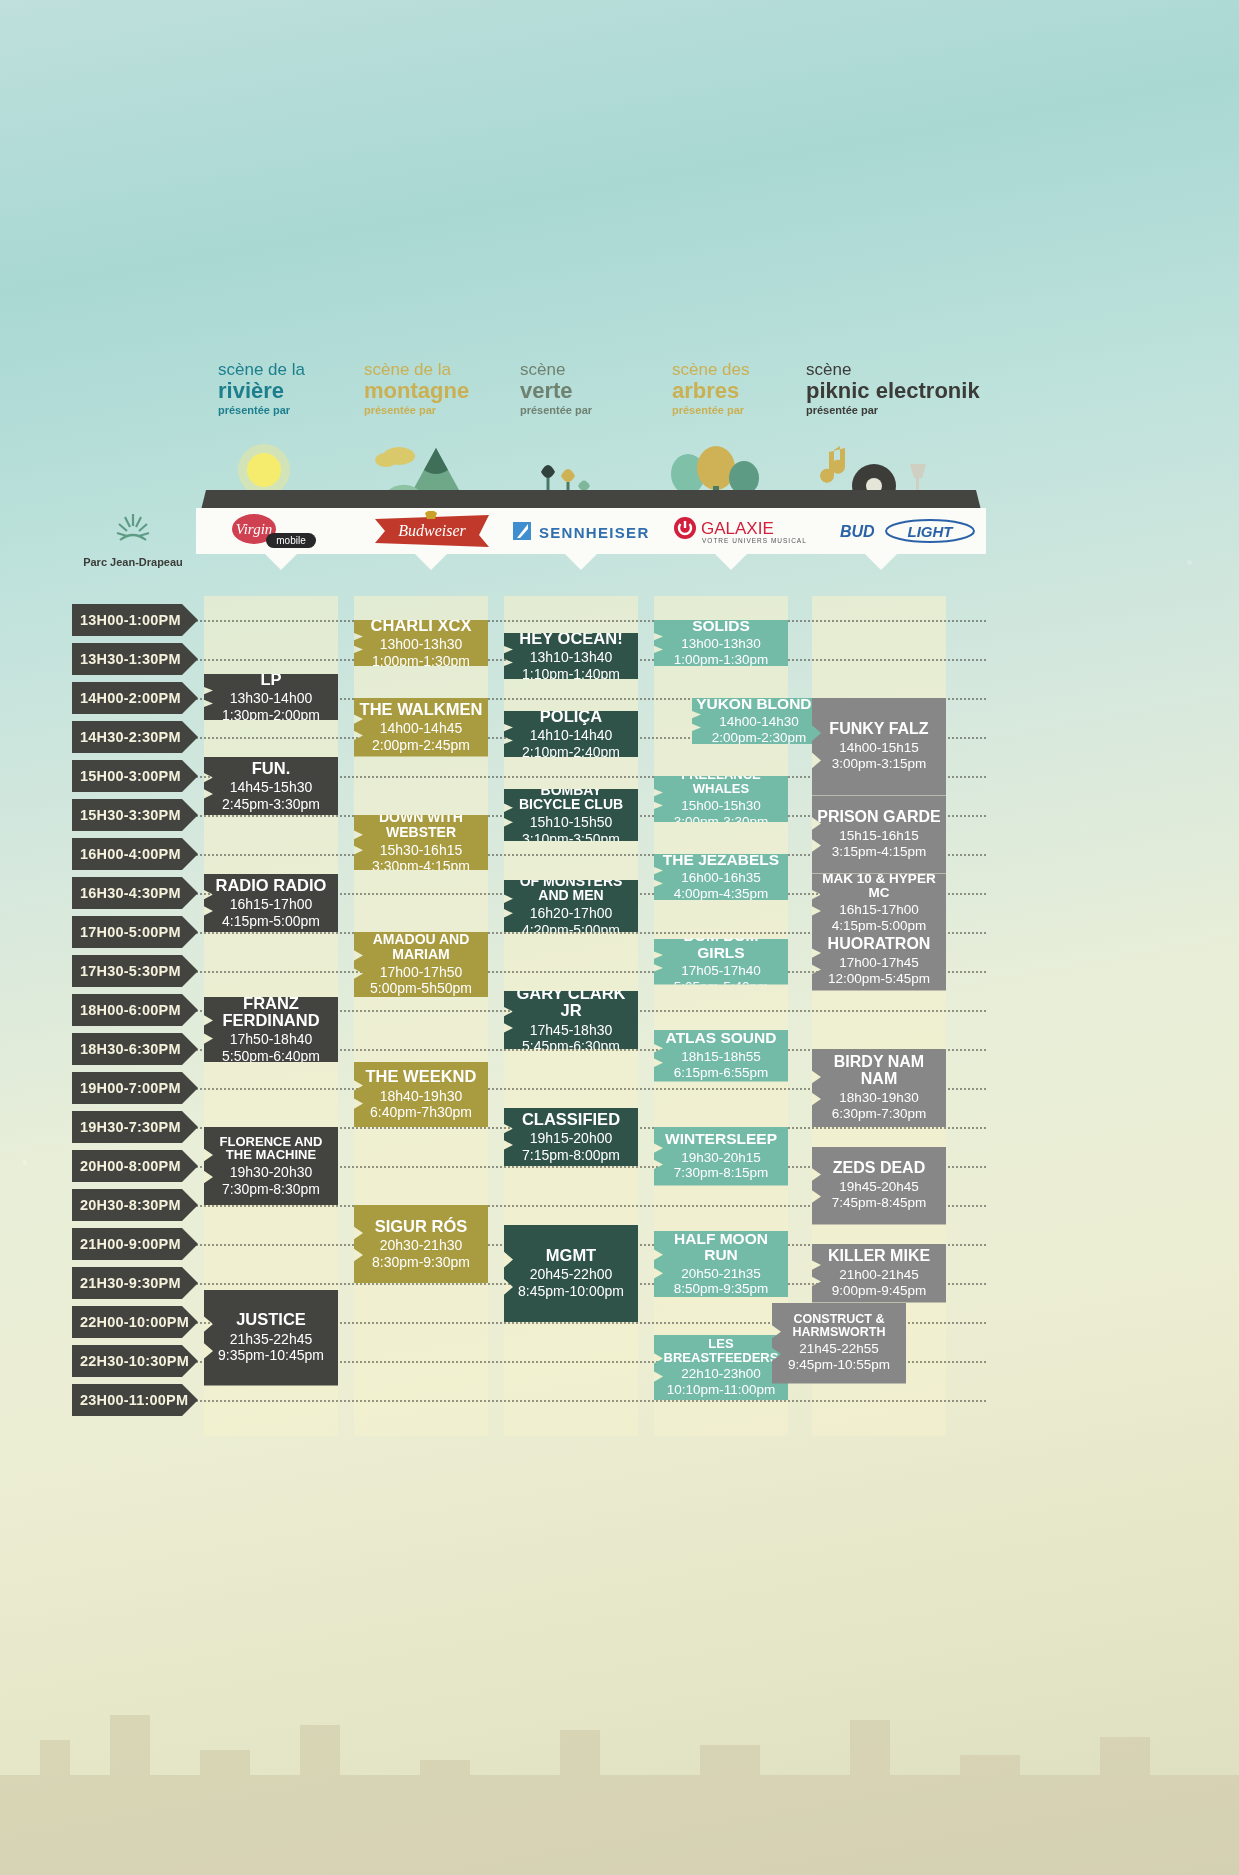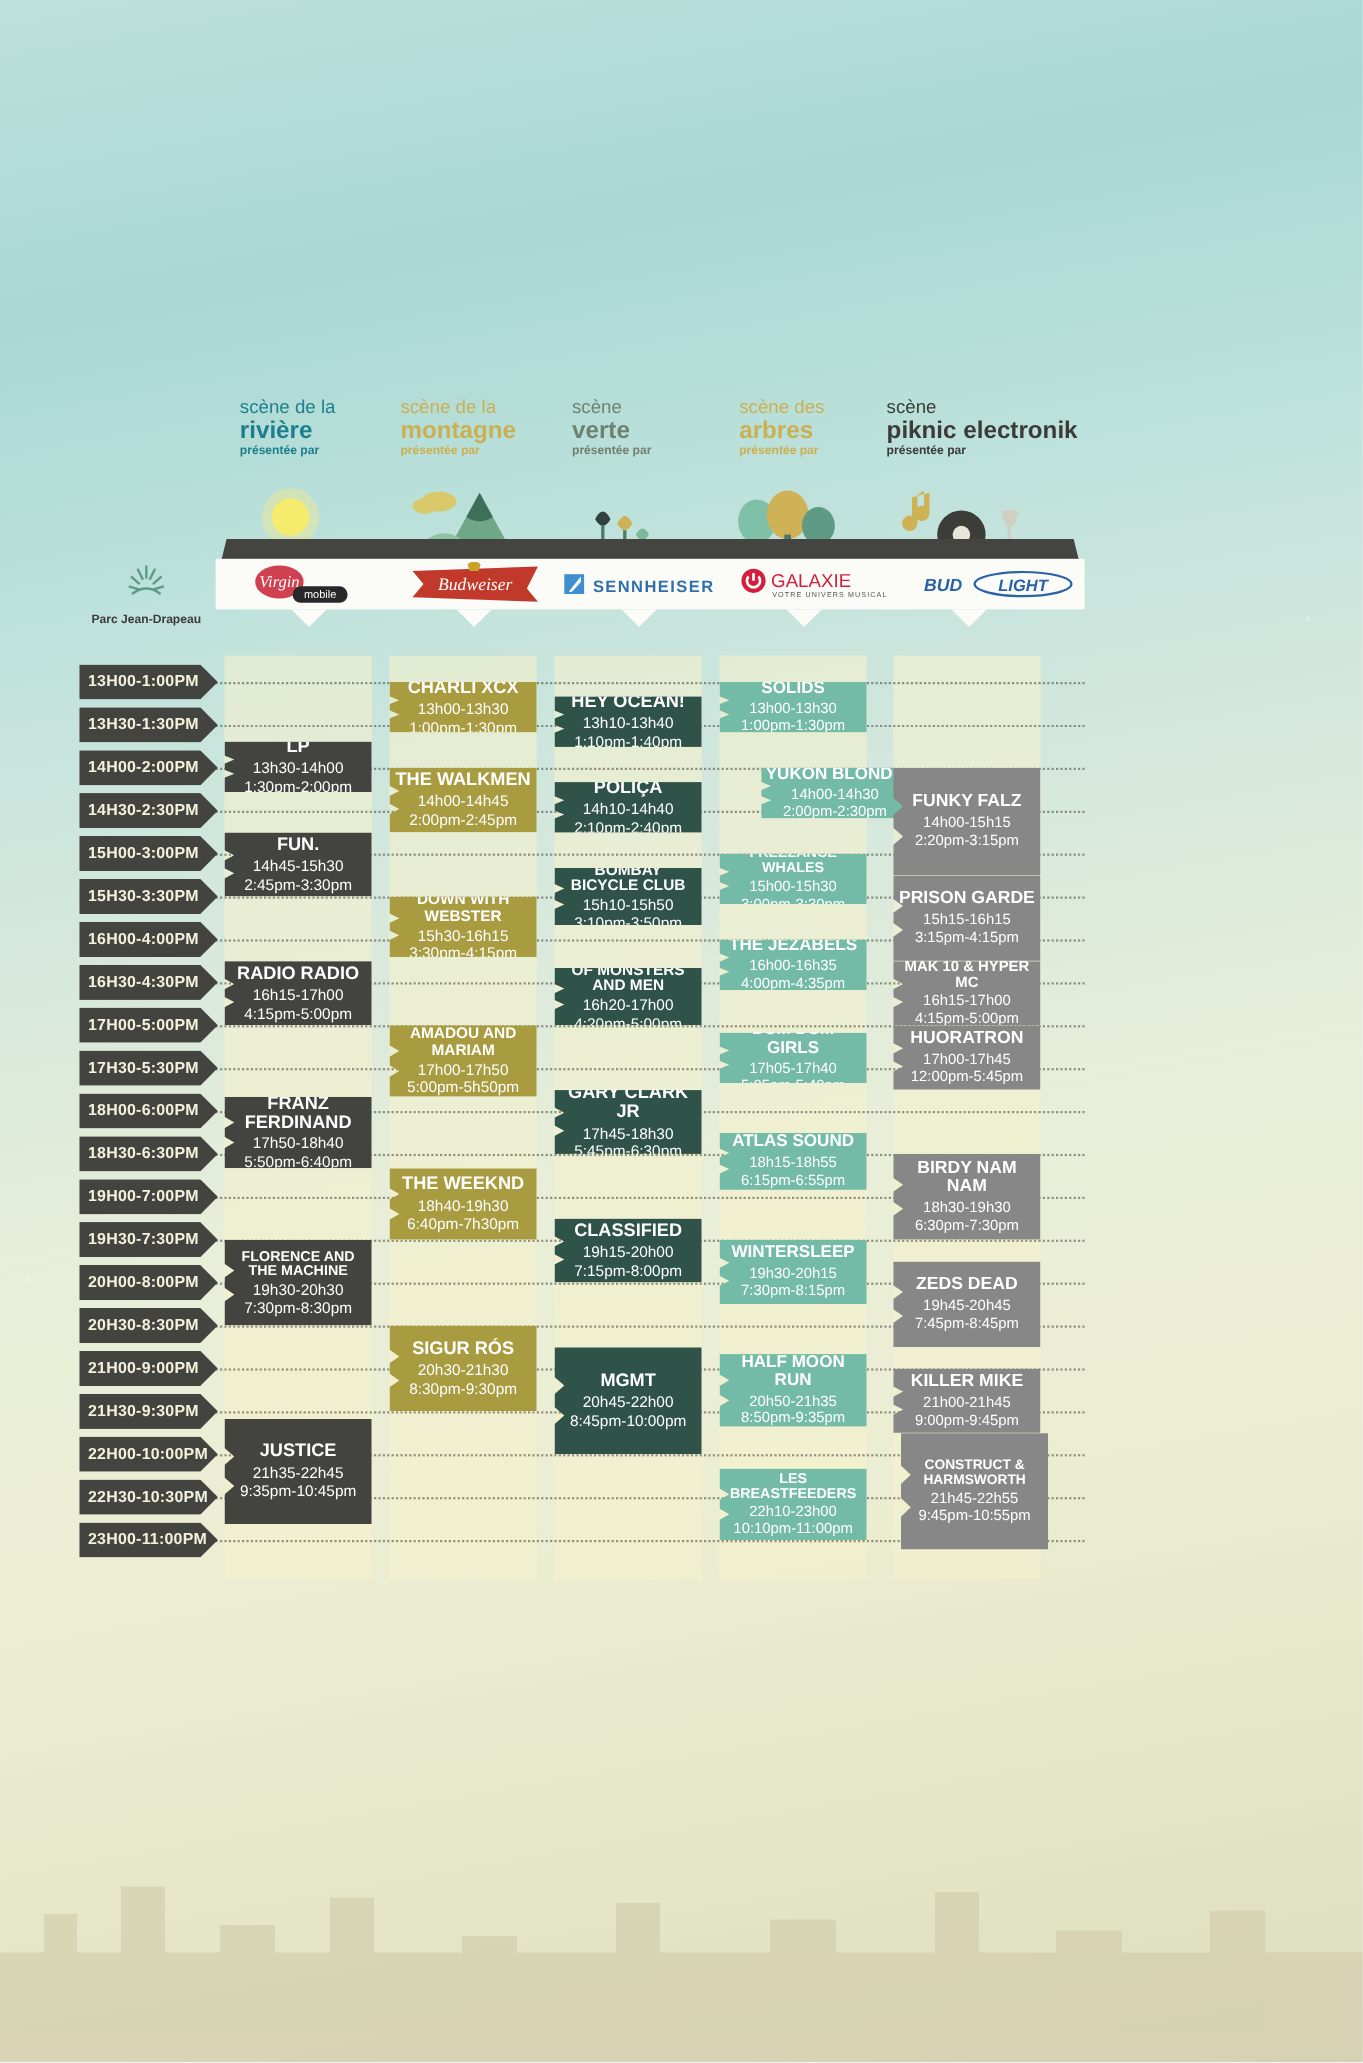--- a/index.html
+++ b/index.html
@@ -476,21 +476,21 @@
         <div class="act s4" style="left: 654px; top: 739px; height: 65px;">
           <div class="nm" style="font-size: 13px;">LES BREASTFEEDERS</div>
           <div class="t" style="font-size: 13.5px;">22h10-23h00</div>
           <div class="t" style="font-size: 13.5px;">10:10pm-11:00pm</div>
         </div>
       </div>
     <div id="col-piknic">
         <div class="act s5" style="left: 812px; top: 102px; height: 97.5px;">
           <div class="nm" style="font-size: 16px;">FUNKY FALZ</div>
           <div class="t" style="font-size: 13.5px;">14h00-15h15</div>
-          <div class="t" style="font-size: 13.5px;">2:20pm-3:15pm</div>
+          <div class="t" style="font-size: 13.5px;">3:00pm-3:15pm</div>
         </div>
         <div class="act s5" style="left: 812px; top: 199.5px; height: 78px;">
           <div class="nm" style="font-size: 16px;">PRISON GARDE</div>
           <div class="t" style="font-size: 13.5px;">15h15-16h15</div>
           <div class="t" style="font-size: 13.5px;">3:15pm-4:15pm</div>
         </div>
         <div class="act s5" style="left: 812px; top: 277.5px; height: 58.5px;">
           <div class="nm" style="font-size: 13.5px;">MAK 10 &amp; HYPER MC</div>
           <div class="t" style="font-size: 13.5px;">16h15-17h00</div>
           <div class="t" style="font-size: 13.5px;">4:15pm-5:00pm</div>
@@ -508,20 +508,20 @@
         <div class="act s5" style="left: 812px; top: 550.5px; height: 78px;">
           <div class="nm" style="font-size: 16px;">ZEDS DEAD</div>
           <div class="t" style="font-size: 13.5px;">19h45-20h45</div>
           <div class="t" style="font-size: 13.5px;">7:45pm-8:45pm</div>
         </div>
         <div class="act s5" style="left: 812px; top: 648px; height: 58.5px;">
           <div class="nm" style="font-size: 16px;">KILLER MIKE</div>
           <div class="t" style="font-size: 13.5px;">21h00-21h45</div>
           <div class="t" style="font-size: 13.5px;">9:00pm-9:45pm</div>
         </div>
-        <div class="act s5" style="left: 819px; top: 706.5px; height: 106px;">
+        <div class="act s5" style="left: 772px; top: 706.5px; height: 81px;">
           <div class="nm" style="font-size: 12.5px;">CONSTRUCT &amp; HARMSWORTH</div>
           <div class="t" style="font-size: 13.5px;">21h45-22h55</div>
           <div class="t" style="font-size: 13.5px;">9:45pm-10:55pm</div>
         </div>
       </div>
   </div>
 </div>
 
 </body></html>

